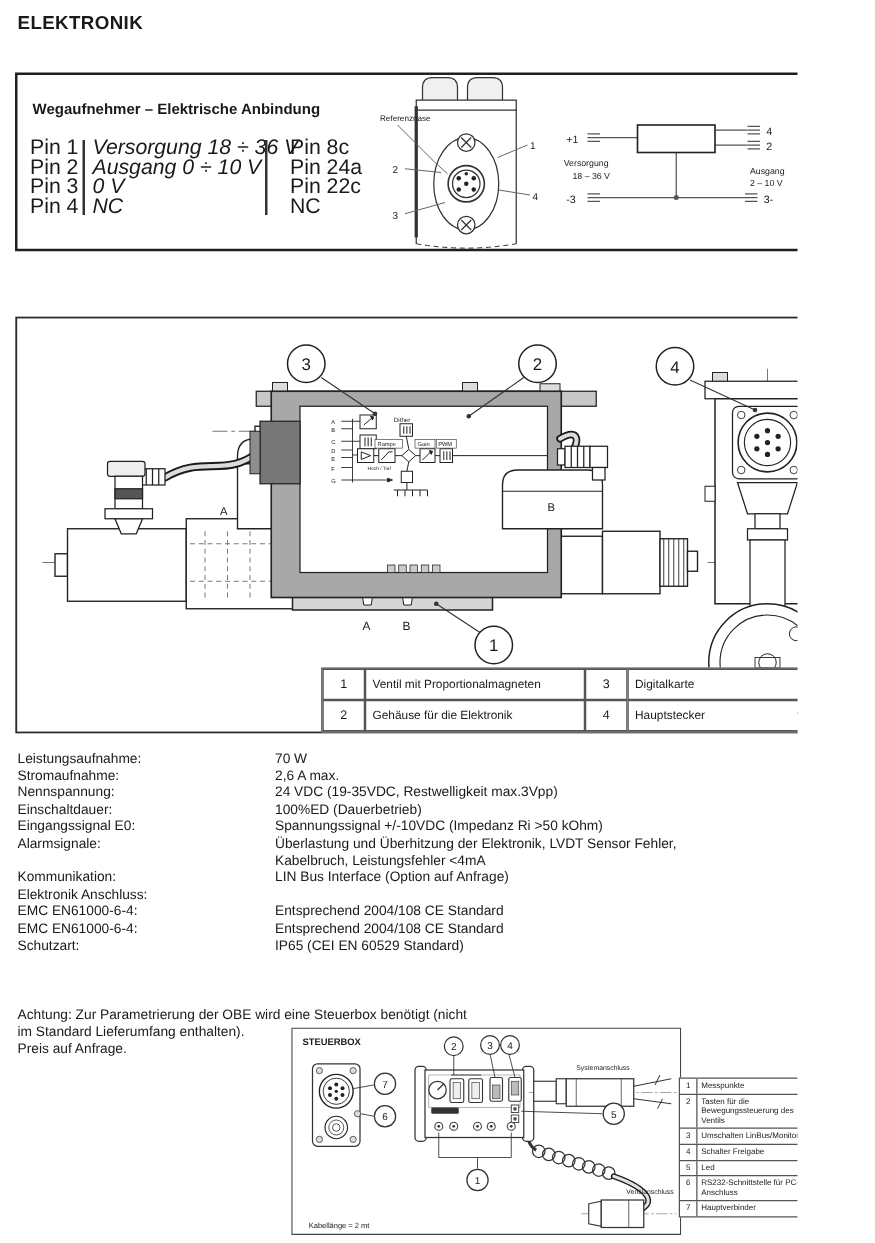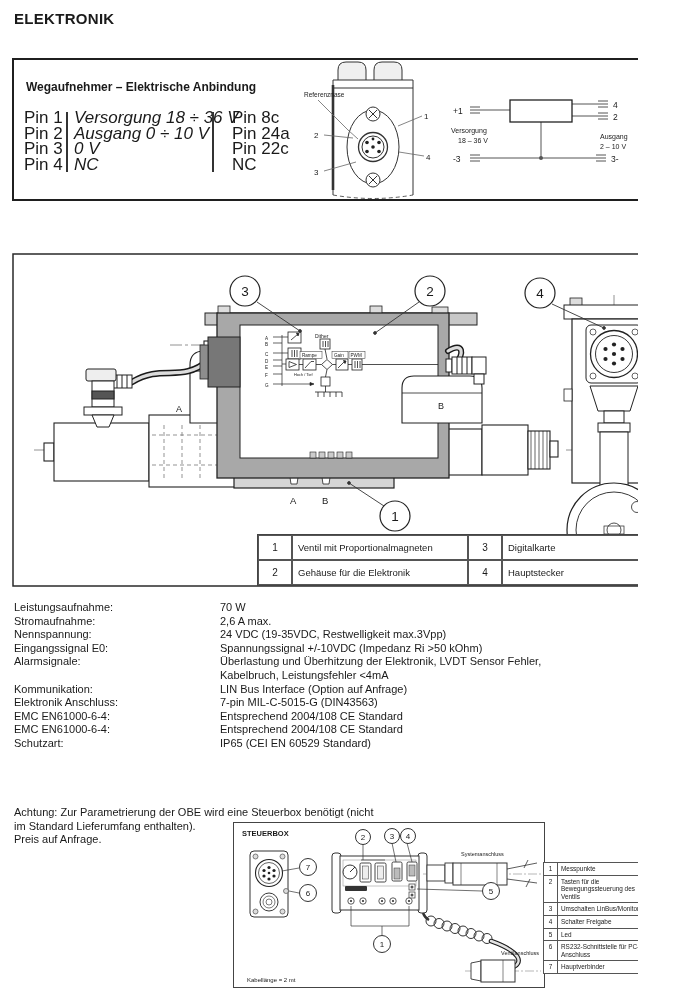--- a/index.html
+++ b/index.html
@@ -391,38 +391,41 @@
       </div>
     <div class="spec-row">
         <div class="spec-label">Stromaufnahme:</div>
         <div class="spec-value">2,6 A max.</div>
       </div>
     <div class="spec-row">
         <div class="spec-label">Nennspannung:</div>
         <div class="spec-value">24 VDC (19-35VDC, Restwelligkeit max.3Vpp)</div>
       </div>
     <div class="spec-row">
+        <div class="spec-label">Einschaltdauer:</div>
+        <div class="spec-value">100%ED (Dauerbetrieb)</div>
+      </div>
+    <div class="spec-row">
         <div class="spec-label">Eingangssignal E0:</div>
         <div class="spec-value">Spannungssignal +/-10VDC (Impedanz Ri &gt;50 kOhm)</div>
       </div>
     <div class="spec-row">
         <div class="spec-label">Alarmsignale:</div>
         <div class="spec-value">Überlastung und Überhitzung der Elektronik, LVDT Sensor Fehler,</div>
       </div>
     <div class="spec-row">
         <div class="spec-label"></div>
         <div class="spec-value">Kabelbruch, Leistungsfehler &lt;4mA</div>
       </div>
     <div class="spec-row">
         <div class="spec-label">Kommunikation:</div>
         <div class="spec-value">LIN Bus Interface (Option auf Anfrage)</div>
       </div>
     <div class="spec-row">
         <div class="spec-label">Elektronik Anschluss:</div>
-        <div class="spec-value">7-pin MIL-C-5015-G (DIN43563)</div>
       </div>
     <div class="spec-row">
         <div class="spec-label">EMC EN61000-6-4:</div>
         <div class="spec-value">Entsprechend 2004/108 CE Standard</div>
       </div>
     <div class="spec-row">
         <div class="spec-label">EMC EN61000-6-4:</div>
         <div class="spec-value">Entsprechend 2004/108 CE Standard</div>
       </div>
     <div class="spec-row">

